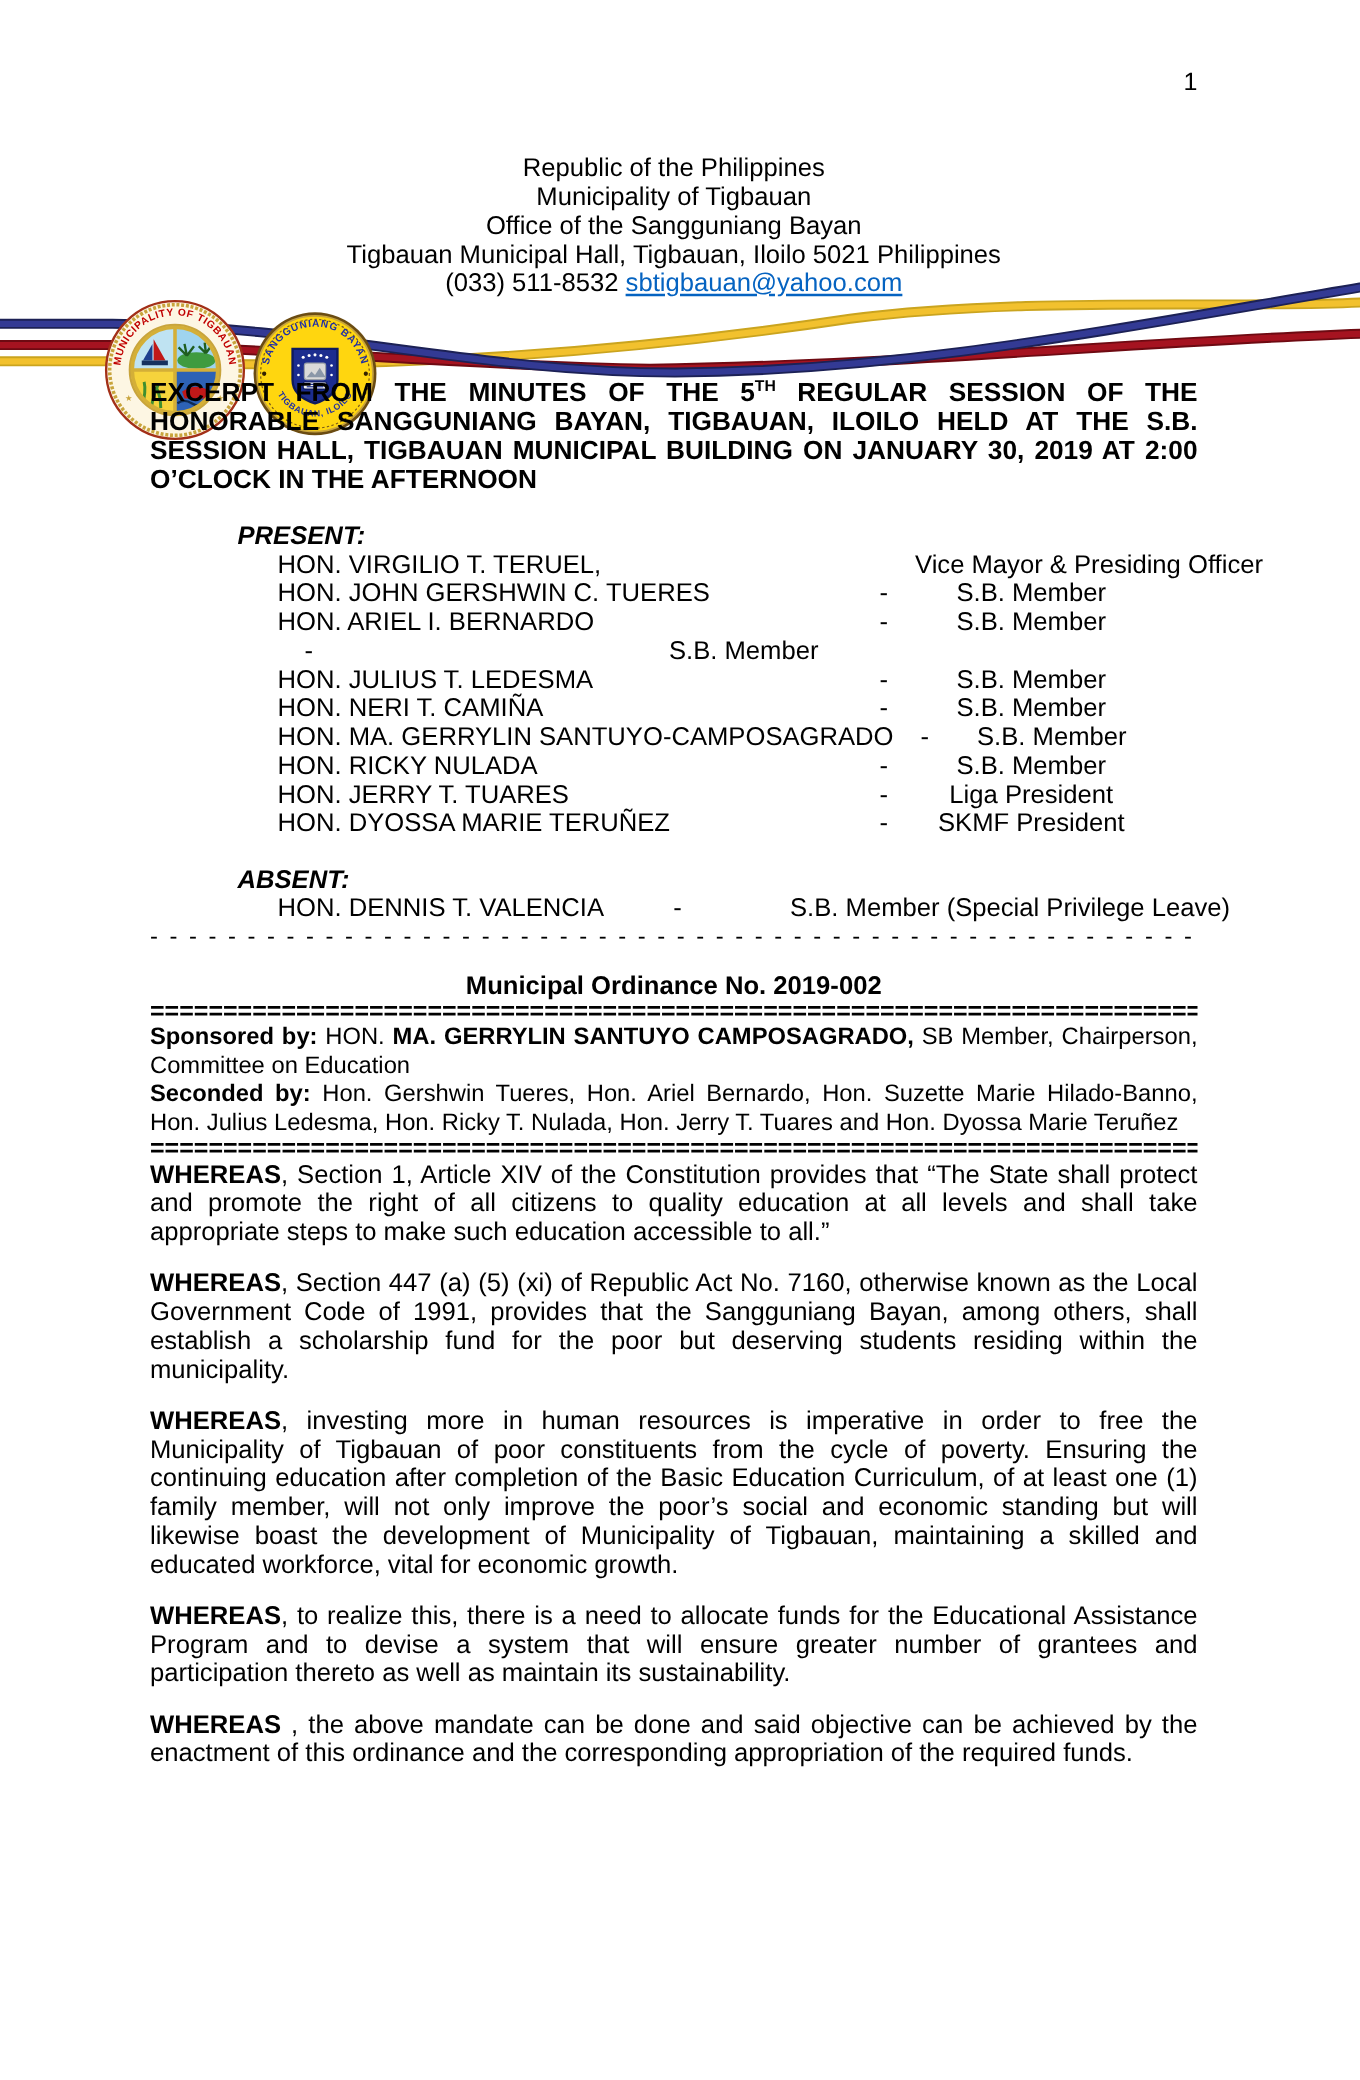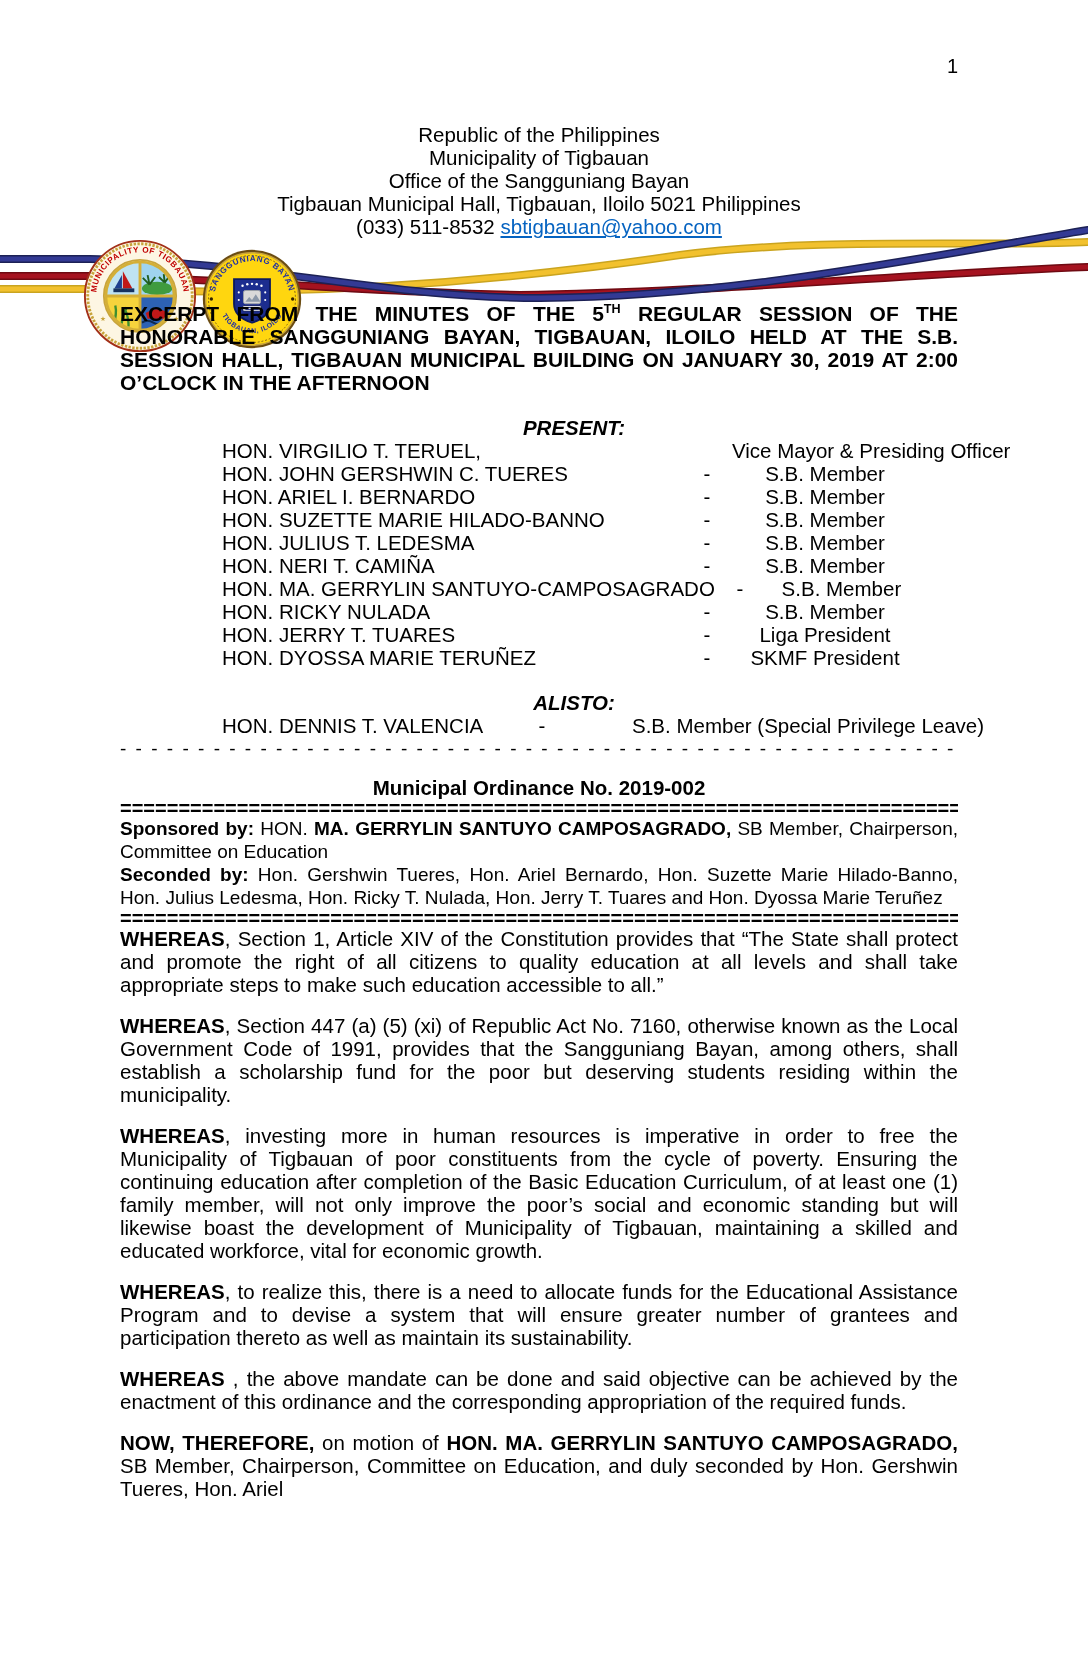--- a/index.html
+++ b/index.html
@@ -11,21 +11,21 @@
   .content{position:absolute;left:120px;top:0;width:838px;}
   .pageno{padding-top:55px;text-align:right;font-size:20px;line-height:22px;}
   .header{margin-top:46px;text-align:center;font-size:20.5px;line-height:23px;}
   .header a{color:#0563c1;text-decoration:underline;}
   .ribbons{position:absolute;left:0;top:225px;width:1088px;height:110px;z-index:1;}
   .seal{position:absolute;z-index:2;}
   .seal-muni{left:83px;top:239px;width:114px;height:114px;}
   .seal-sb{left:200px;top:247px;width:104px;height:104px;}
   .excerpt{margin-top:60px;font-size:21px;line-height:23px;text-align:justify;position:relative;z-index:3;font-weight:bold;}
   sup{font-size:60%;}
-  .present-label,.absent-label{margin:22px 0 0 70px;font-weight:bold;font-style:italic;font-size:20.5px;line-height:23px;text-align:center;}
+  .present-label,.absent-label{margin:22px 0 0 70px;font-weight:bold;font-style:italic;font-size:20.5px;line-height:23px;}
   .roster{margin-left:102px;font-size:20.5px;}
   .row{display:flex;line-height:23px;}
   .c-name{flex:0 0 auto;min-width:460px;white-space:nowrap;}
   .c-dash{flex:0 0 50px;text-align:center;}
   .c-role{flex:1;text-align:center;padding-right:40px;white-space:nowrap;}
   .a-name{flex:0 0 300px;white-space:nowrap;}
   .a-dash{flex:0 0 40px;text-align:center;}
   .a-role{flex:1;padding-left:70px;white-space:nowrap;}
   .dashed{font-size:19px;line-height:23px;letter-spacing:2px;white-space:nowrap;overflow:hidden;height:23px;}
   .ord-heading{margin-top:16px;text-align:center;font-weight:bold;font-size:20.5px;line-height:23px;}
@@ -155,21 +155,20 @@
           <span class="c-name">HON. JOHN GERSHWIN C. TUERES</span>
           <span class="c-dash">-</span>
           <span class="c-role">S.B. Member</span>
         </div>
       <div class="row">
           <span class="c-name">HON. ARIEL I. BERNARDO</span>
           <span class="c-dash">-</span>
           <span class="c-role">S.B. Member</span>
         </div>
       <div class="row">
-          <span class="c-name">HON. SUZETTE MARIE HILADO-BANNO</span>
           <span class="c-dash">-</span>
           <span class="c-role">S.B. Member</span>
         </div>
       <div class="row">
           <span class="c-name">HON. JULIUS T. LEDESMA</span>
           <span class="c-dash">-</span>
           <span class="c-role">S.B. Member</span>
         </div>
       <div class="row">
           <span class="c-name">HON. NERI T. CAMIÑA</span>
@@ -191,21 +190,21 @@
           <span class="c-dash">-</span>
           <span class="c-role">Liga President</span>
         </div>
       <div class="row">
           <span class="c-name">HON. DYOSSA MARIE TERUÑEZ</span>
           <span class="c-dash">-</span>
           <span class="c-role">SKMF President</span>
         </div>
     </div>
 
-    <div class="absent-label">ALISTO:</div>
+    <div class="absent-label">ABSENT:</div>
     <div class="roster">
       <div class="row">
           <span class="a-name">HON. DENNIS T. VALENCIA</span>
           <span class="a-dash">-</span>
           <span class="a-role"><span>S.B. Member </span><span style="">(Special Privilege Leave)</span></span>
         </div>
     </div>
 
     <div class="dashed">- - - - - - - - - - - - - - - - - - - - - - - - - - - - - - - - - - - - - - - - - - - - - - - - - - - - - - - - - - - - - - - - - - - - - - - - - - - -</div>
 
@@ -214,16 +213,15 @@
     <div class="eqline">===============================================================================================</div>
     <div class="meta"><span style="font-weight: bold;">Sponsored by:</span><span> HON. </span><span style="font-weight: bold;">MA. GERRYLIN SANTUYO CAMPOSAGRADO,</span><span> SB Member, Chairperson, Committee on Education</span></div>
     <div class="meta"><span style="font-weight: bold;">Seconded by:</span><span> Hon. Gershwin Tueres, Hon. Ariel Bernardo, Hon. Suzette Marie Hilado-Banno,  Hon. Julius Ledesma, Hon.  Ricky T. Nulada, Hon. Jerry T. Tuares  and Hon.  Dyossa Marie Teruñez</span></div>
     <div class="eqline eq2">===============================================================================================</div>
 
     <div class="body-par"><span style="font-weight: bold;">WHEREAS</span><span>, Section 1, Article XIV of the Constitution provides that “The State shall protect and promote the right of all citizens to quality education at all levels and shall take appropriate steps to make such education accessible to all.”</span></div>
     <div class="body-par"><span style="font-weight: bold;">WHEREAS</span><span>, Section 447 (a) (5) (xi) of Republic Act No. 7160, otherwise known as the Local Government Code of 1991, provides that the Sangguniang Bayan, among others,  shall establish a scholarship fund for the poor but deserving students residing within the municipality.</span></div>
     <div class="body-par"><span style="font-weight: bold;">WHEREAS</span><span>, investing more in human resources is imperative in order to free the Municipality of Tigbauan of poor constituents from the cycle of poverty. Ensuring the continuing education after completion of the Basic Education Curriculum, of at least one (1) family member,  will not only improve the poor’s social and economic standing but will likewise boast the development of  Municipality of Tigbauan, maintaining a skilled and educated workforce, vital for economic growth.</span></div>
     <div class="body-par"><span style="font-weight: bold;">WHEREAS</span><span>, to realize this, there is a need to allocate funds for the Educational Assistance Program and to devise a system that will ensure greater number of grantees and participation thereto as well as maintain its sustainability.</span></div>
     <div class="body-par"><span style="font-weight: bold;">WHEREAS </span><span>, the above mandate can be done and said objective can be achieved by the enactment of this ordinance and the corresponding appropriation of the required funds.</span></div>
-    <div class="body-par"><span style="font-weight: bold;">NOW, THEREFORE,</span><span> on motion of </span><span style="font-weight: bold;">HON. MA. GERRYLIN SANTUYO CAMPOSAGRADO,</span><span> SB Member, Chairperson, Committee on Education, and duly seconded by Hon. Gershwin Tueres, Hon. Ariel</span></div>
 
   </div>
 </div>
 
 </body></html>

